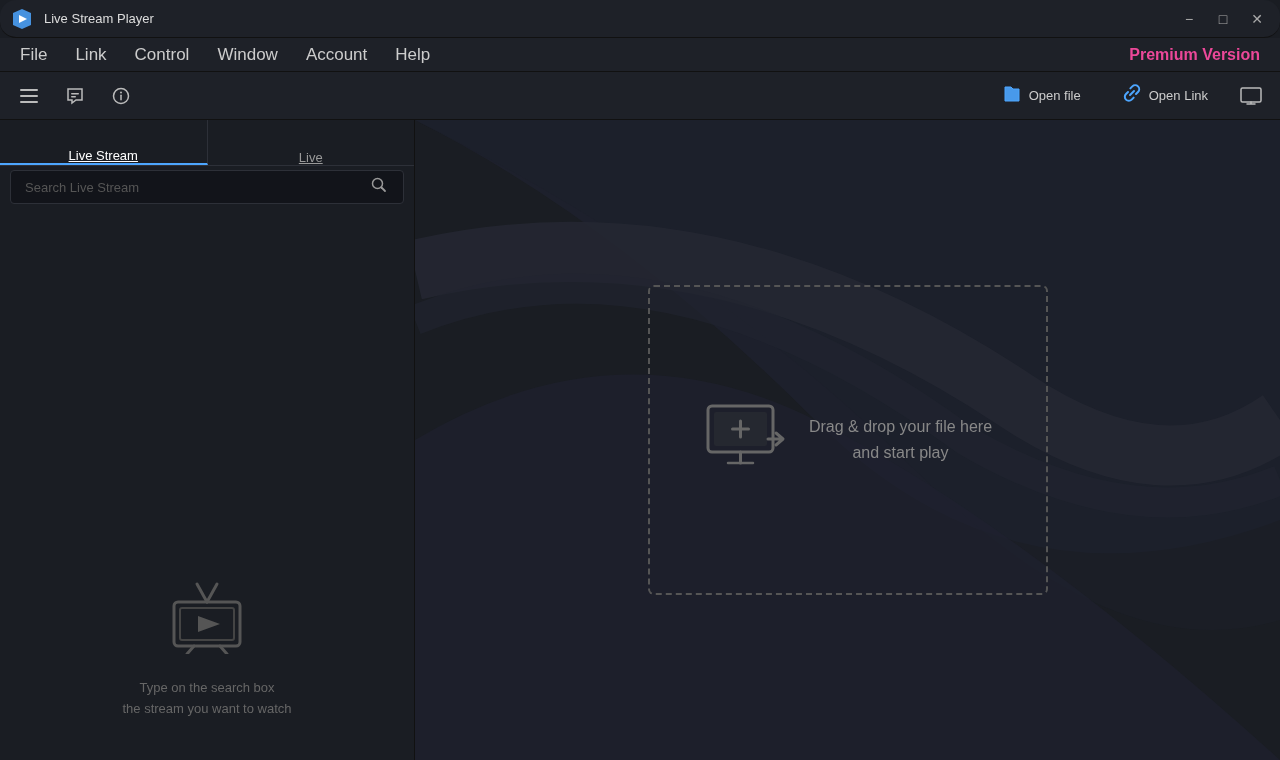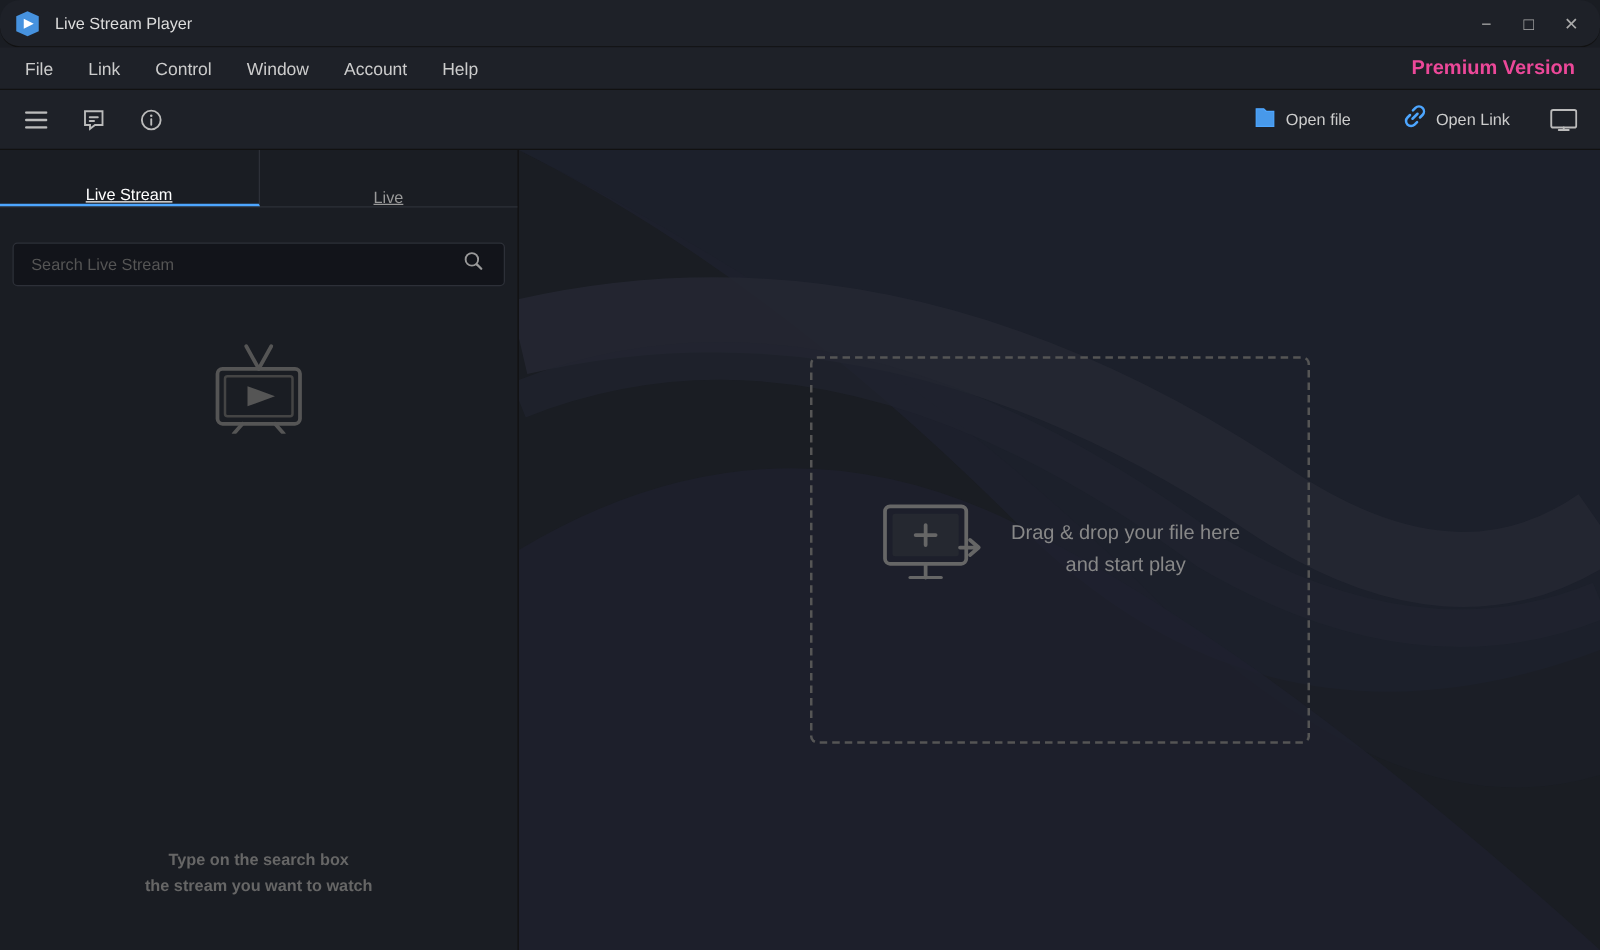--- a/index.html
+++ b/index.html
@@ -56,21 +56,21 @@
     #menubar {
       display: flex;
       align-items: center;
       height: 34px;
       background: #1e2128;
       padding: 0 8px;
       border-bottom: 1px solid #111;
       gap: 4px;
     }
     .menu-item {
-      font-size: 14px;
+      font-size: 17px;
       color: #ccc;
       padding: 4px 12px;
       cursor: pointer;
       border-radius: 3px;
     }
     .menu-premium {
       margin-left: auto;
       color: #ec4899;
       font-size: 16px;
       font-weight: 600;
@@ -156,21 +156,21 @@
     .tab:last-child { border-right: none; }
     .tab.active {
       color: #fff;
       border-bottom: 2px solid #4da6ff;
     }
 
     
     #search-box {
       display: flex;
       align-items: center;
-      margin: 28px 10px;
+      margin: 4px 10px;
       background: #12141a;
       border: 1px solid #2d3038;
       border-radius: 4px;
       padding: 4px 14px;
     }
     #search-input {
       flex: 1;
       background: transparent;
       border: none;
       outline: none;
@@ -184,23 +184,22 @@
       font-size: 16px;
       padding: 2px;
     }
 
     
     #sidebar-empty {
       flex: 1;
       display: flex;
       flex-direction: column;
       align-items: center;
-      justify-content: space-between;
+      justify-content: flex-end;
       padding-bottom: 40px;
-      font-weight: bold;
     }
     .tv-icon-wrap {
       margin-bottom: 20px;
       color: #555;
     }
     .sidebar-empty-text {
       font-size: 13px;
       color: #666;
       text-align: center;
       line-height: 1.6;

